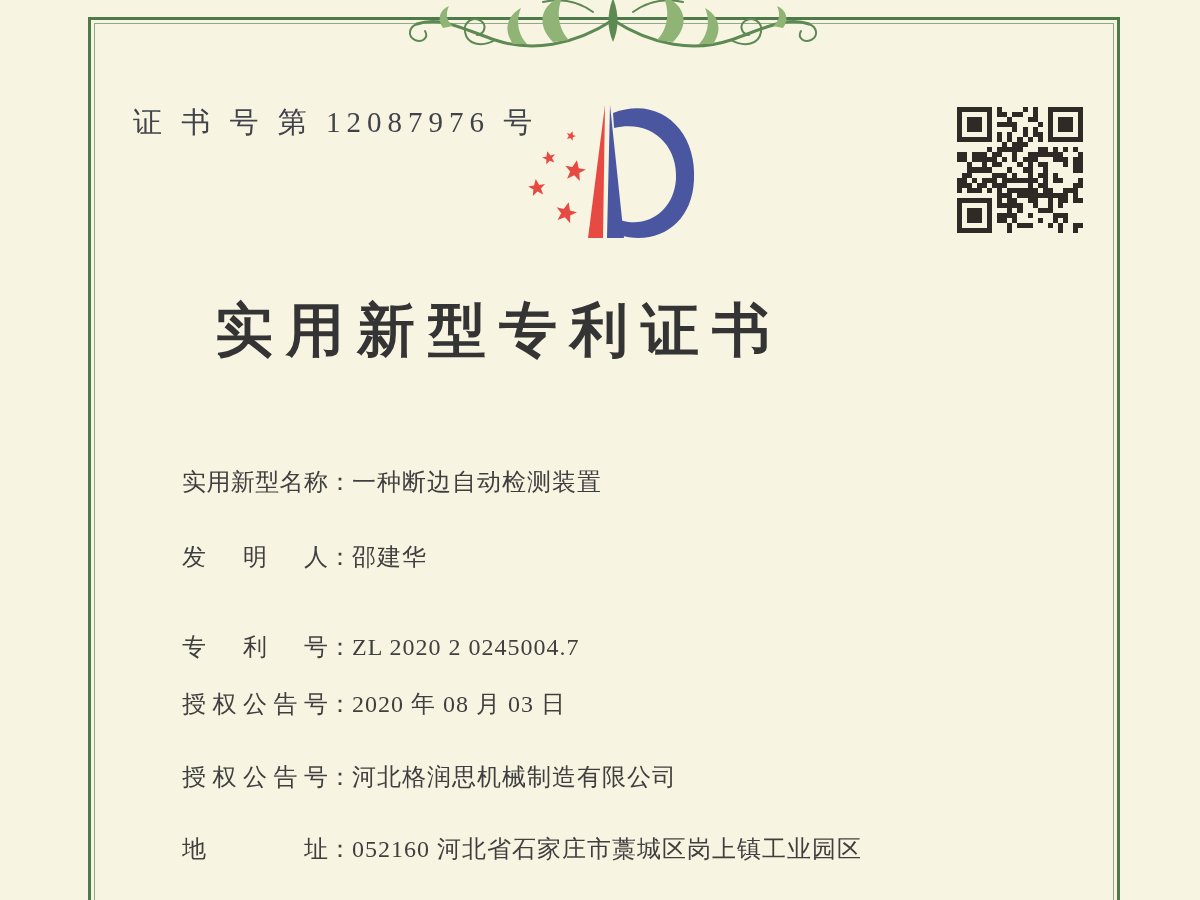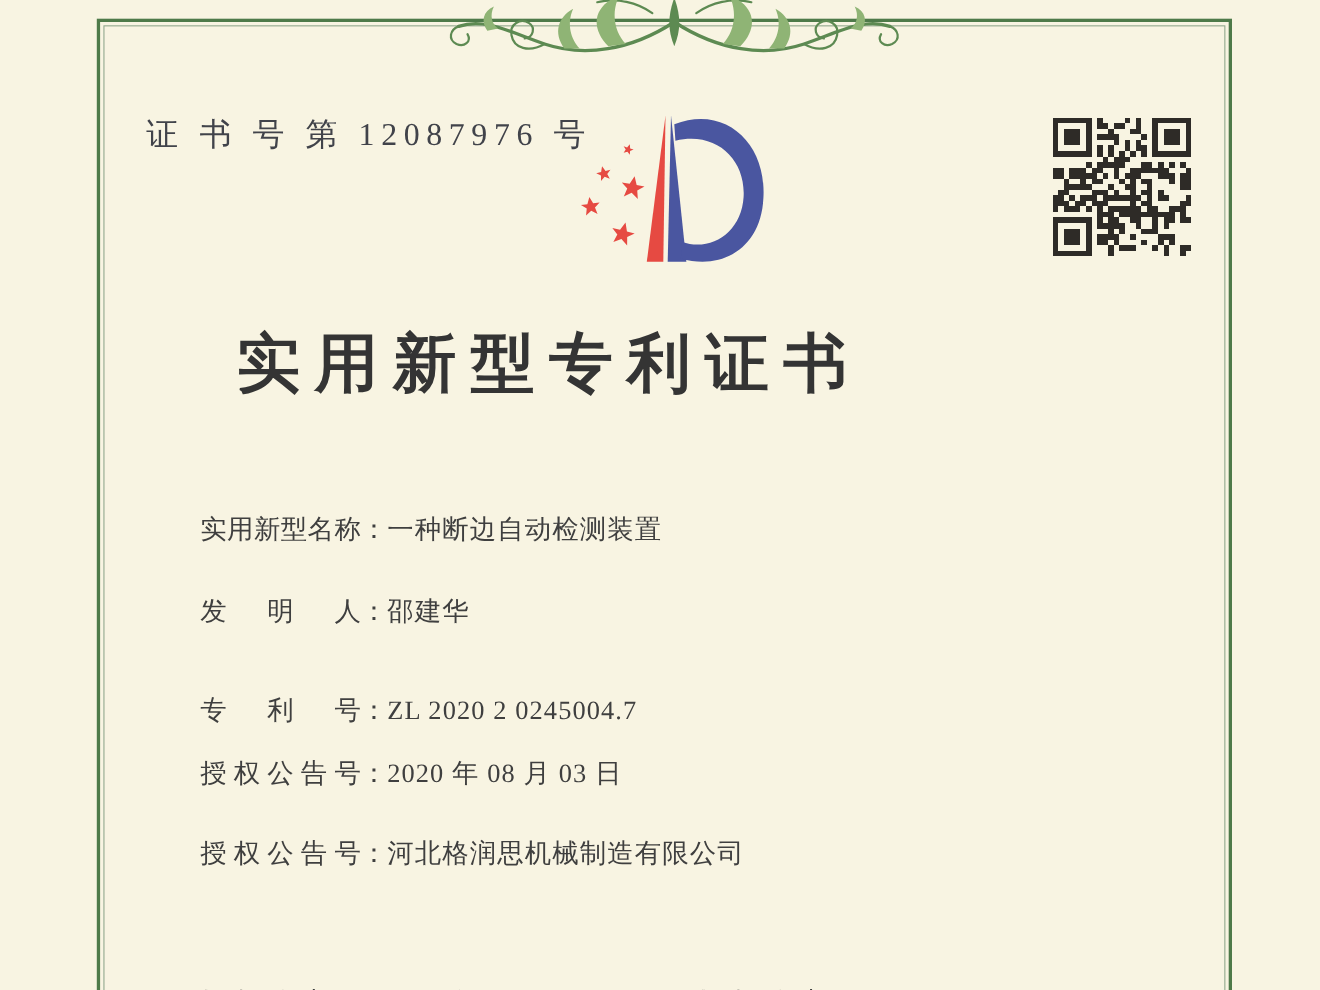--- a/index.html
+++ b/index.html
@@ -399,20 +399,23 @@
   </div>
   <div class="row r2">
     <span class="lbl">专利号</span><span class="colon">：</span><span class="val">ZL 2020 2 0245004.7</span>
   </div>
   <div class="row r3">
     <span class="lbl">授权公告号</span><span class="colon">：</span><span class="val">2020 年 08 月 03 日</span>
   </div>
   <div class="row r4">
     <span class="lbl">授权公告号</span><span class="colon">：</span><span class="val">河北格润思机械制造有限公司</span>
   </div>
+  <div class="row r5">
+    <span class="lbl">地址</span><span class="colon">：</span><span class="val">052160 河北省石家庄市藁城区岗上镇工业园区</span>
+  </div>
   <div class="row r6">
     <span class="lbl">授权公告日</span><span class="colon">：</span><span class="val">2020 年 12 月 08 日</span>
   </div>
   <div class="row row2 r6">
     <span class="lbl">授权公告号</span><span class="colon">：</span><span class="val">CN 212101166 U</span>
   </div>
 
 </div>
 
 </body></html>

